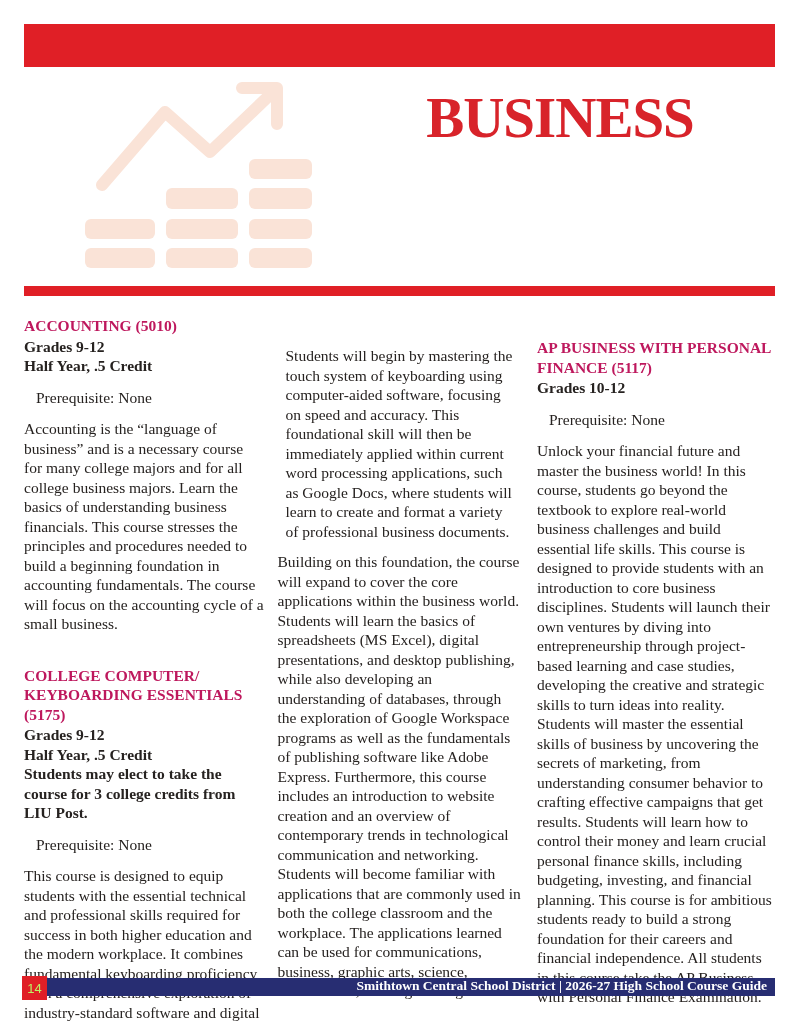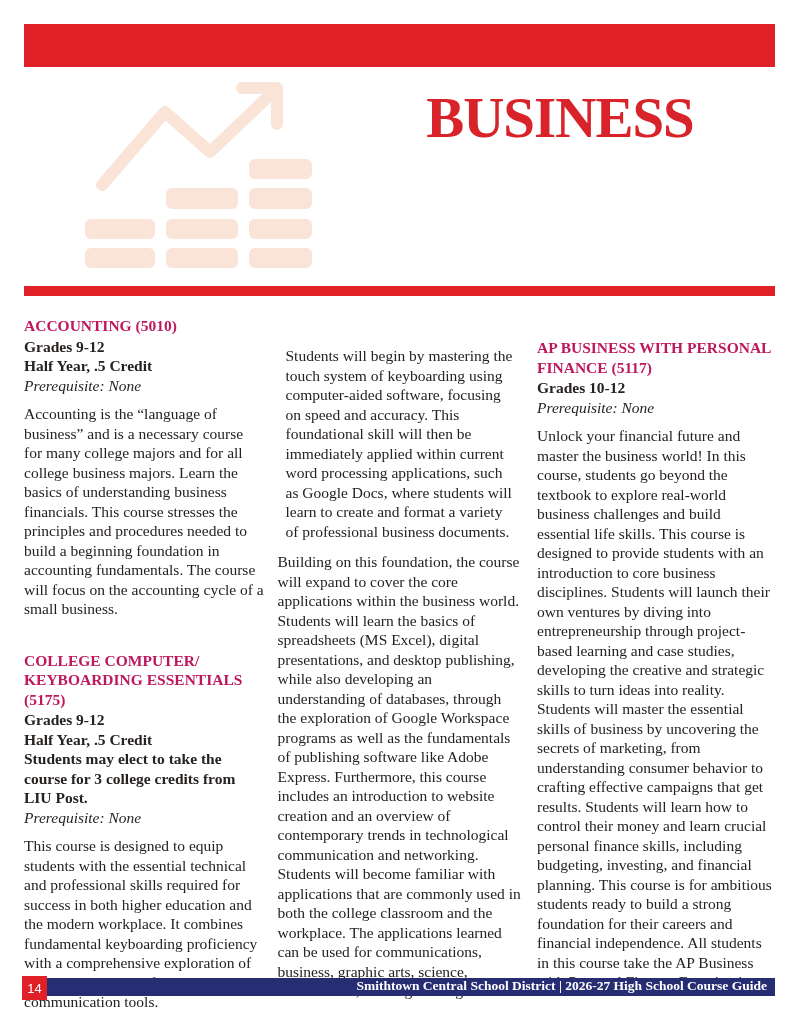--- a/index.html
+++ b/index.html
@@ -40,37 +40,37 @@
     display:flex;justify-content:space-between;
   }
   .col{width:240px;font-size:15.5px;line-height:19.5px;}
   .col.mid{width:246px;}
   .pad-top{padding-top:22px;}
   .course-title{
     color:#be185d;font-weight:bold;font-size:15.5px;line-height:19.5px;
     margin:0 0 1px 0;
   }
   .meta{font-weight:bold;margin:0;}
-  .prereq{font-style:italic;margin:0;}
+  .prereq{margin:12px;}
   .body-p{margin:9px 0 0 0;}
   .course + .course{margin-top:32px;}
   .para + .para{margin-top:11px;}
   
   .footer-bar{
     position:absolute;left:30px;top:978px;width:745px;height:18px;
     background:#272d72;
     display:flex;align-items:flex-start;justify-content:flex-end;
   }
   .footer-text{
     color:#ffffff;font-weight:bold;font-size:13.5px;
     padding-right:8px;white-space:nowrap;
   }
   .page-num{
     position:absolute;left:22px;top:976px;width:25px;height:24px;
-    background:#e01f26;color:#ffffff;
+    background:#e01f26;color:#bef264;
     font-family:"Liberation Sans","DejaVu Sans",sans-serif;
     font-size:13px;display:flex;align-items:center;justify-content:center;
   }
 </style>
 </head>
 <body>
 
 <div class="page">
 
   <div class="top-bar"></div>

